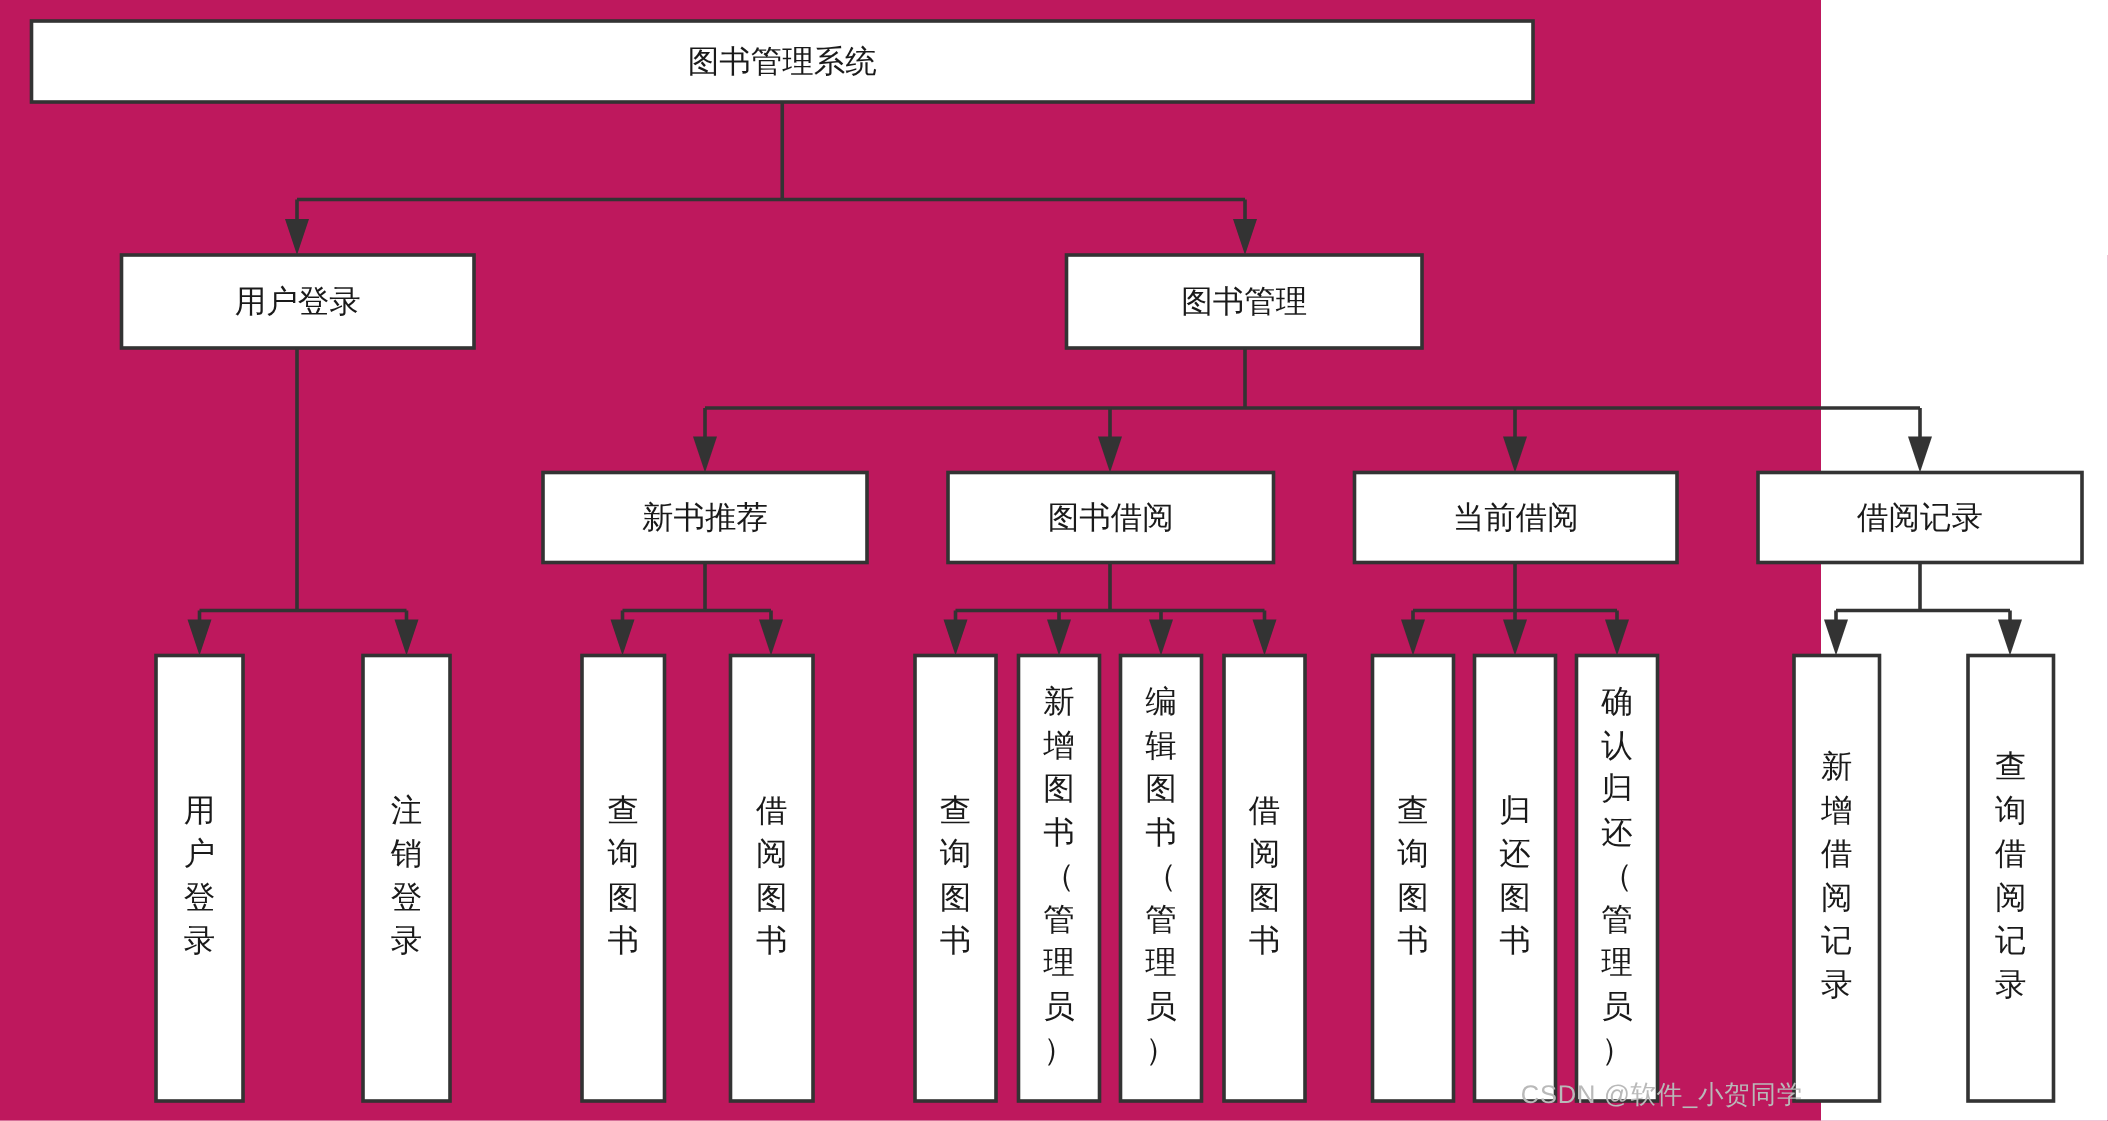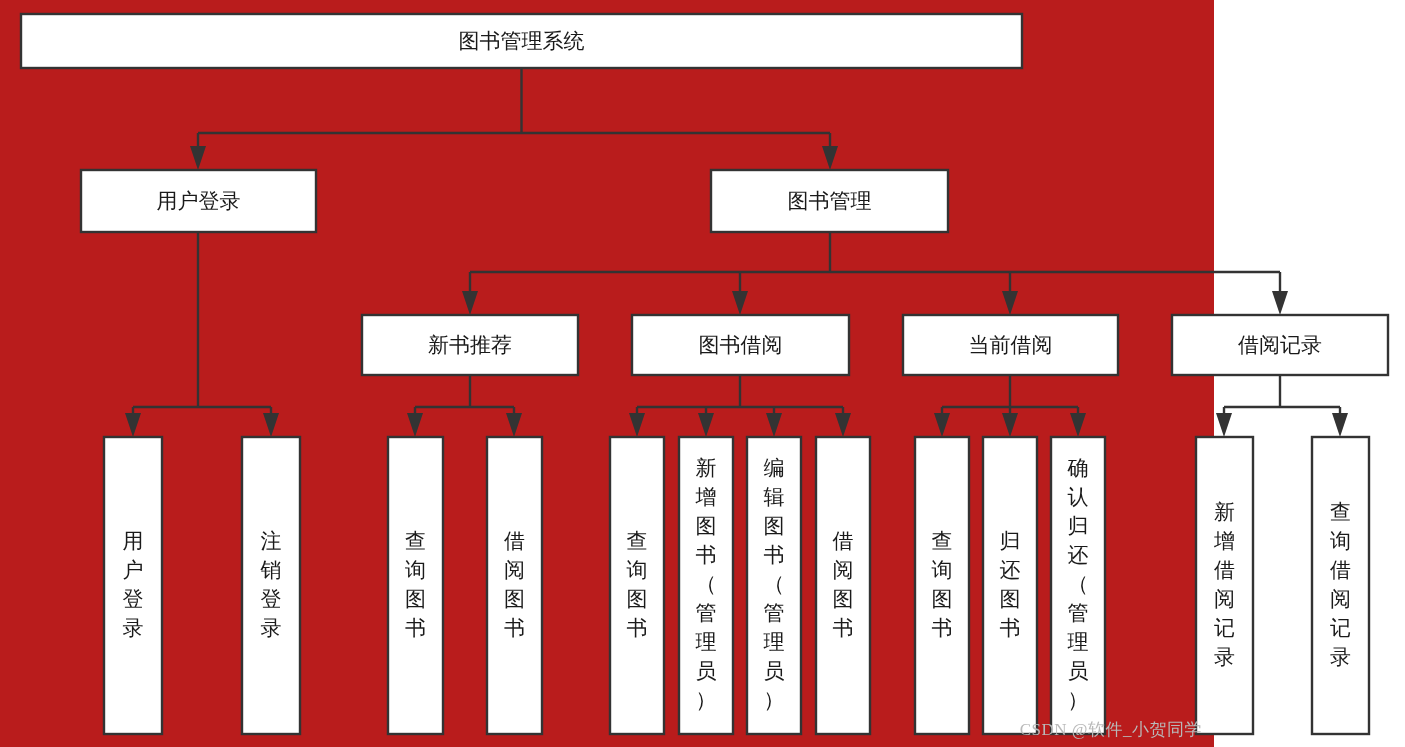--- a/index.html
+++ b/index.html
@@ -10,21 +10,21 @@
   body {
     width: 1405px;
     height: 747px;
     font-family: "DejaVu Sans", "Liberation Sans", sans-serif;
     overflow: hidden;
   }
   #diagram-root {
     position: relative;
     width: 1214px;
     height: 747px;
-    background: #b91c1c;
+    background: #be185d;
   }
   svg.flow {
     position: absolute;
     left: 0;
     top: 0;
     width: 1405px;
     height: 747px;
   }
   .node-box {
     fill: #ffffff;
@@ -51,21 +51,21 @@
     stroke-linecap: butt;
   }
   .arrow-head {
     fill: #333333;
     stroke: none;
   }
   .watermark {
     position: absolute;
     right: 12px;
     bottom: 6px;
-    font-family: Liberation Serif, serif;
+    font-family: Liberation Sans, sans-serif;
     font-size: 17px;
     color: #b9b9b9;
     letter-spacing: 0.5px;
     white-space: nowrap;
     user-select: none;
     margin-left: 16px;
   }
 </style>
 </head>
 <body>

